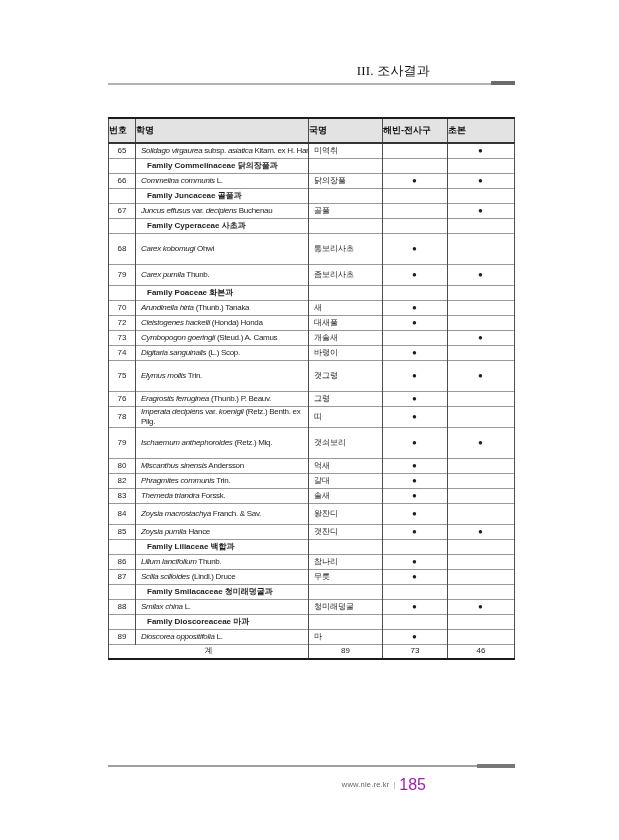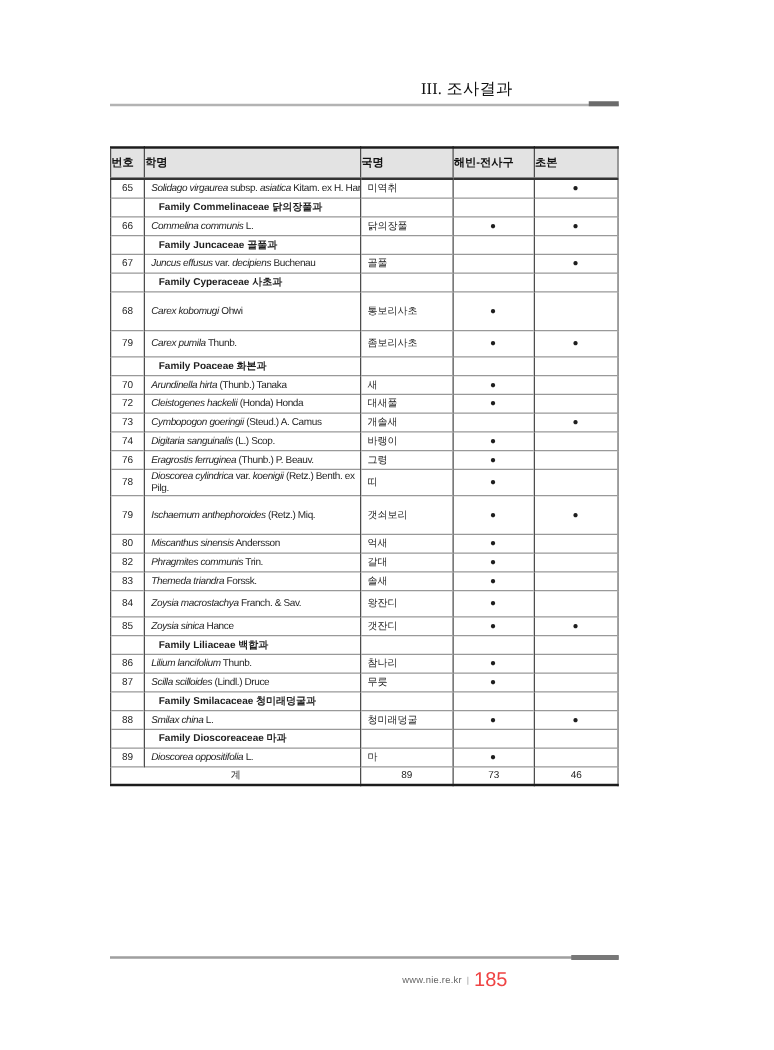--- a/index.html
+++ b/index.html
@@ -1,19 +1,19 @@
 <!DOCTYPE html>
 <html><head>
 <meta charset="utf-8">
 <style>
   * { margin:0; padding:0; box-sizing:border-box; }
   html,body { background:#ffffff; }
   .page {
     position:relative; width:495px; height:840px; background:#ffffff;
-    font-family:"Liberation Sans", sans-serif; color:#1a1a1a; overflow:hidden;
+    font-family:"Liberation Sans", sans-serif; color:#1a1a1a; overflow:hidden;margin-left:20px;
   }
   
   .page-title {
     position:absolute; top:62px; right:85px;
     font-family:"Liberation Serif", serif;
     font-size:13px; color:#111; letter-spacing:0.2px;
   }
   .header-rule-thin {
     position:absolute; top:83px; left:88px; width:442px; height:1.5px; background:#b3b3b3;
   }
@@ -53,21 +53,21 @@
     position:absolute; top:765px; left:88px; width:442px; height:1.5px; background:#9f9f9f;
   }
   .footer-rule-thick {
     position:absolute; top:763.5px; left:457px; width:73px; height:4px; background:#787878;
   }
   .footer-text {
     position:absolute; top:776px; right:89px; text-align:right; white-space:nowrap;
   }
   .footer-site { font-size:7.5px; color:#636363; vertical-align:3px; letter-spacing:0.2px; }
   .footer-sep { font-size:7px; color:#9a9a9a; vertical-align:3px; padding:0 4px; }
-  .footer-page { font-size:16px; color:#ef4444; font-family:"Liberation Sans", sans-serif; }
+  .footer-page { font-size:16px; color:#a21caf; font-family:"Liberation Sans", sans-serif; }
 </style>
 </head>
 <body>
 
 <div class="page">
 
   <div class="page-title">III. 조사결과</div>
   <div class="header-rule-thin"></div>
   <div class="header-rule-thick"></div>
 
@@ -189,30 +189,38 @@
         </tr>
         <tr>
           <td class="c">74</td>
           <td class="l sci nowrap"><i>Digitaria sanguinalis</i><span> (L.) Scop.</span></td>
           <td class="l">바랭이</td>
           <td class="c mark">●</td>
           <td class="c mark"></td>
           <td class="remark empty">·</td>
         </tr>
         <tr>
+          <td class="c">75</td>
+          <td class="l sci nowrap"><i>Elymus mollis</i><span> Trin.</span></td>
+          <td class="l">갯그령</td>
+          <td class="c mark">●</td>
+          <td class="c mark">●</td>
+          <td class="remark">Ⅲ, 사구</td>
+        </tr>
+        <tr>
           <td class="c">76</td>
           <td class="l sci nowrap"><i>Eragrostis ferruginea</i><span> (Thunb.) P. Beauv.</span></td>
           <td class="l">그령</td>
           <td class="c mark">●</td>
           <td class="c mark"></td>
           <td class="remark empty">·</td>
         </tr>
         <tr>
           <td class="c">78</td>
-          <td class="l sci"><i>Dioscorea cylindrica</i><span> var. </span><i>koenigii</i><span> (Retz.) Benth. ex Pilg.</span></td>
+          <td class="l sci"><i>Imperata decipiens</i><span> var. </span><i>koenigii</i><span> (Retz.) Benth. ex Pilg.</span></td>
           <td class="l">띠</td>
           <td class="c mark">●</td>
           <td class="c mark"></td>
           <td class="remark empty">·</td>
         </tr>
         <tr>
           <td class="c">79</td>
           <td class="l sci nowrap"><i>Ischaemum anthephoroides</i><span> (Retz.) Miq.</span></td>
           <td class="l">갯쇠보리</td>
           <td class="c mark">●</td>
@@ -246,21 +254,21 @@
         <tr>
           <td class="c">84</td>
           <td class="l sci nowrap"><i>Zoysia macrostachya</i><span> Franch. &amp; Sav.</span></td>
           <td class="l">왕잔디</td>
           <td class="c mark">●</td>
           <td class="c mark"></td>
           <td class="remark">사구</td>
         </tr>
         <tr>
           <td class="c">85</td>
-          <td class="l sci nowrap"><i>Zoysia sinica</i><span> Hance</span></td>
+          <td class="l sci nowrap"><i>Zoysia pumila</i><span> Hance</span></td>
           <td class="l">갯잔디</td>
           <td class="c mark">●</td>
           <td class="c mark">●</td>
           <td class="remark empty">·</td>
         </tr>
         <tr>
           <td class="c"></td>
           <td class="l fam">Family Liliaceae 백합과</td>
           <td class="l"></td>
           <td class="c mark"></td>

